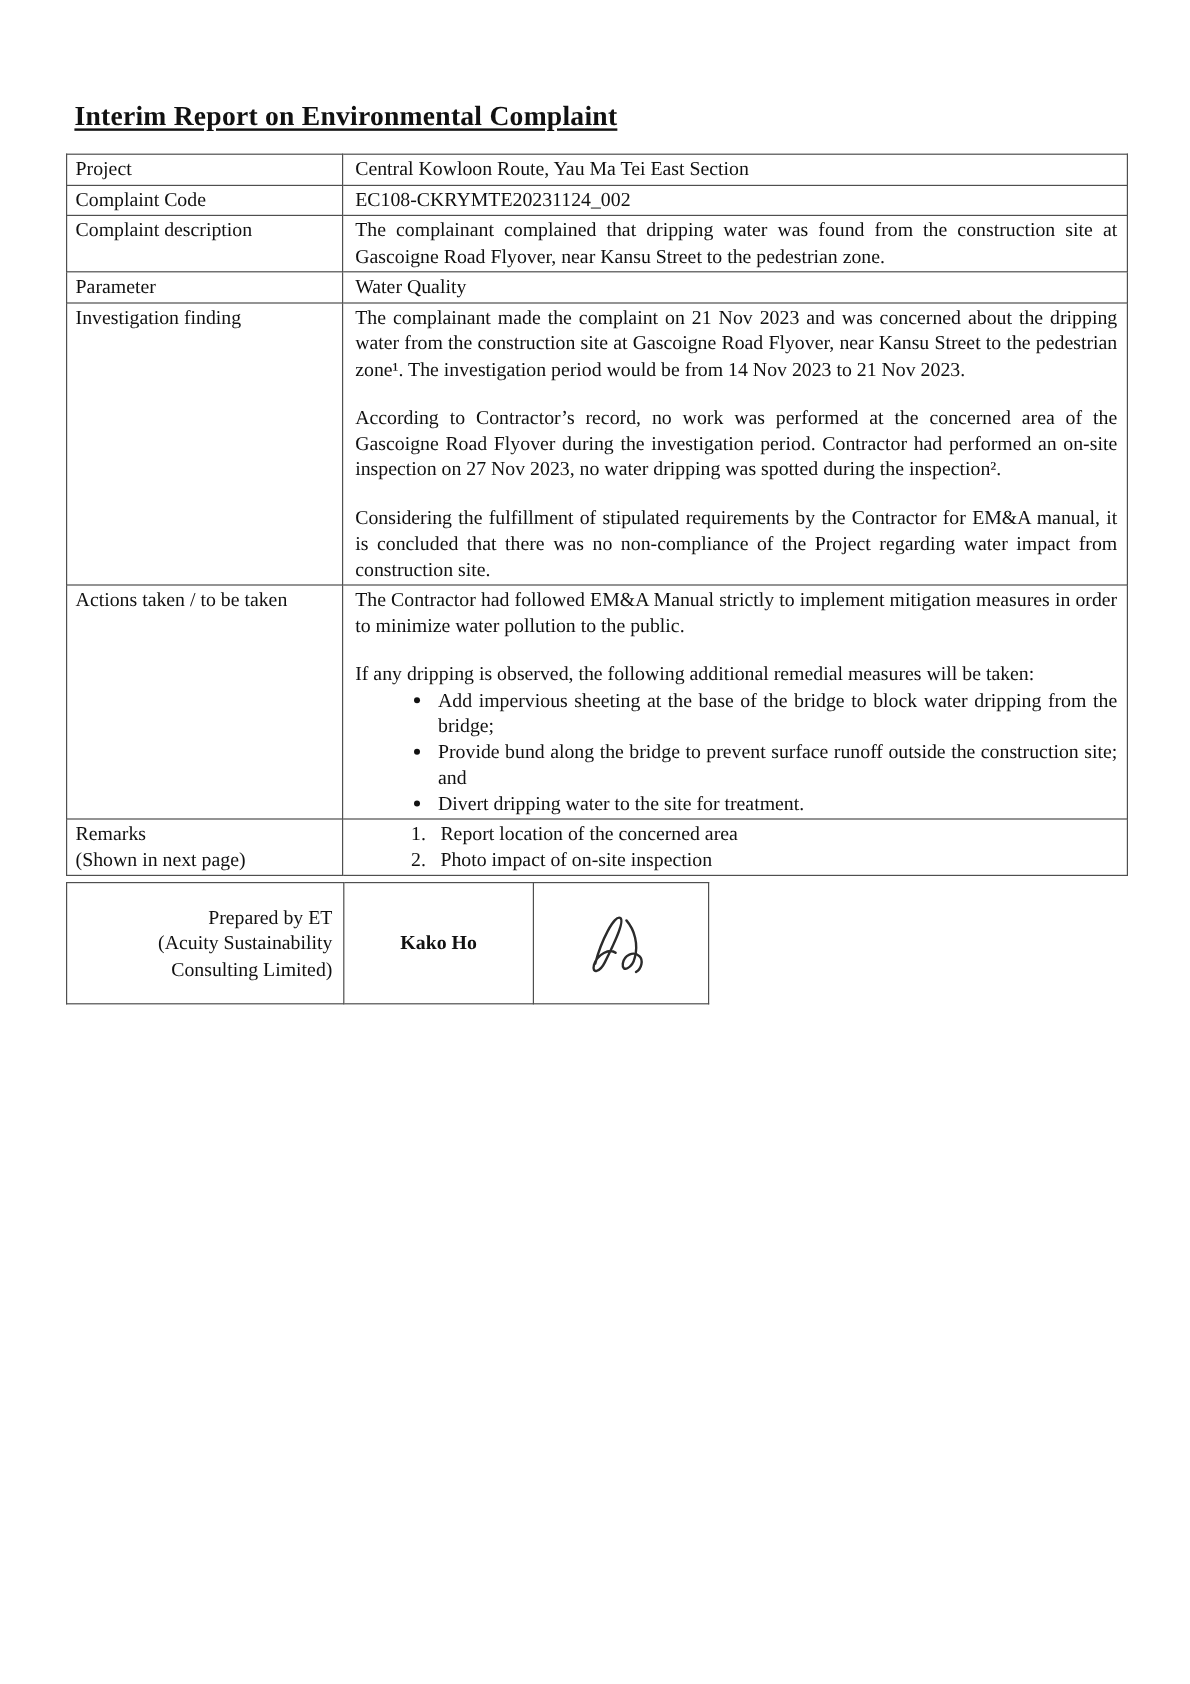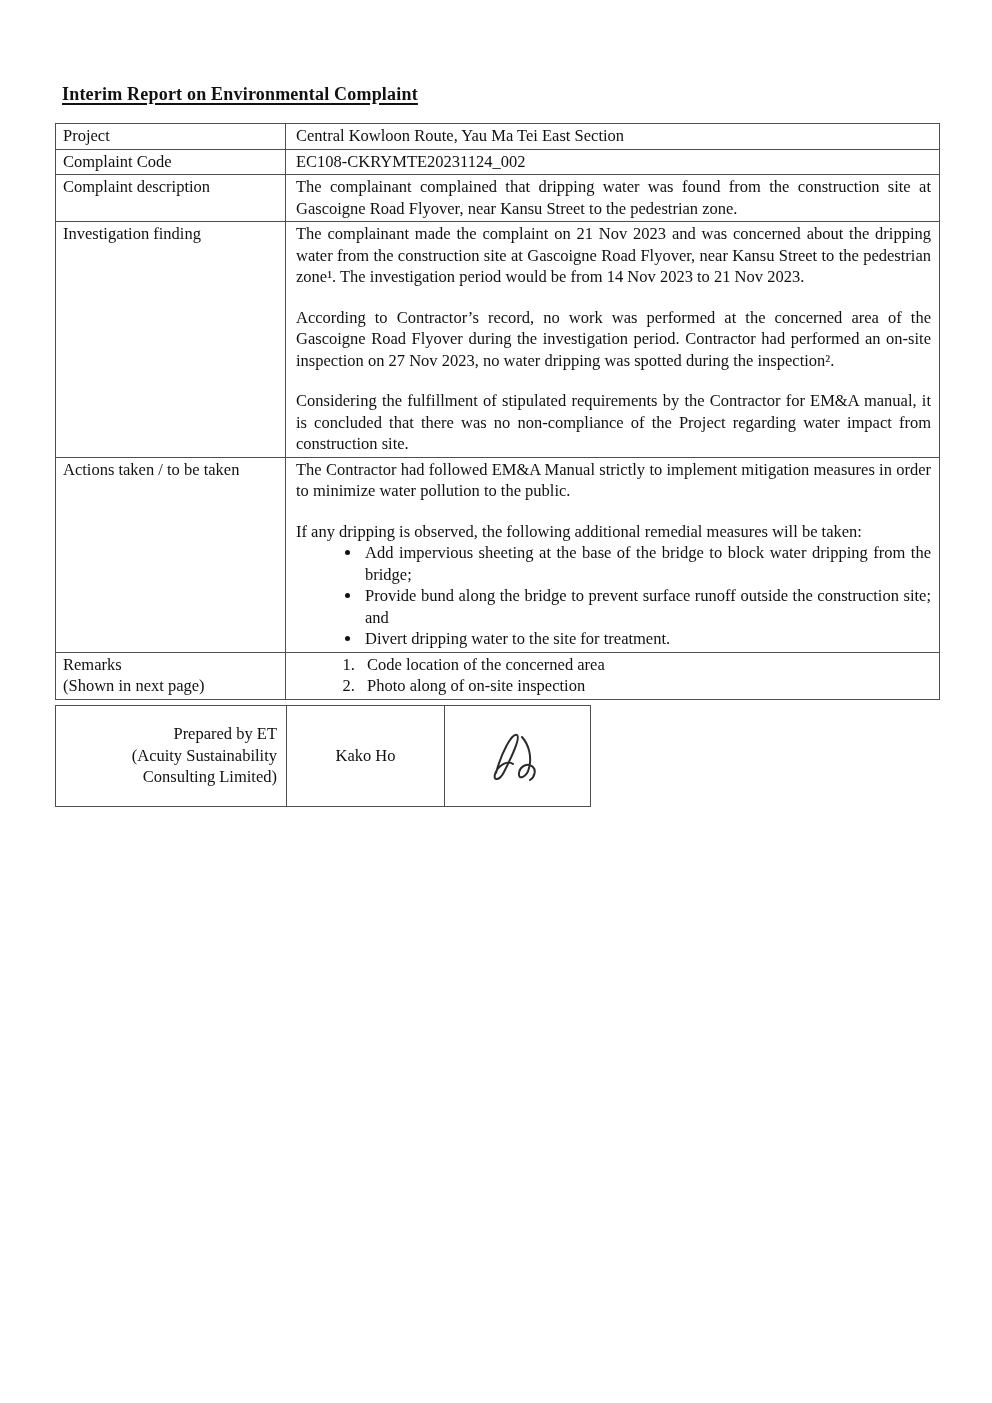--- a/index.html
+++ b/index.html
@@ -2,21 +2,21 @@
 <html><head>
 <meta charset="utf-8">
 <style>
   html,body { margin:0; padding:0; }
   body {
     width:992px; height:1403px; background:#ffffff; overflow:hidden;
     font-family:"Liberation Serif","DejaVu Serif",serif; color:#111;
   }
   .doc { position:relative; width:992px; height:1403px; }
   .title {
-    margin:84px 0 0 62px; font-size:18px; font-weight:bold;
+    margin:84px 0 0 62px; font-size:23px; font-weight:bold;
     text-decoration:underline; text-decoration-thickness:1.5px; text-underline-offset:3px;
     letter-spacing:0.2px;
   }
   table { border-collapse:collapse; table-layout:fixed; }
   .report-table {
     margin:18px 0 0 55px; width:885px;
     font-size:16.5px; line-height:21.5px;border-radius:20px;
   }
   .report-table td {
     border:1.5px solid #4f4f4f; vertical-align:top;
@@ -35,21 +35,21 @@
     margin:5px 0 0 55px; width:501px;
     font-size:16.5px; line-height:21.5px;
   }
   .signoff-table td {
     border:1.5px solid #4f4f4f; vertical-align:middle;
     text-align:center; padding:12px 6px;
   }
   .signoff-table .role-cell {
     width:215px; text-align:right; white-space:pre-line; padding-right:9px;
   }
-  .signoff-table .name-cell { width:145px; }
+  .signoff-table .name-cell { width:145px;font-weight:bold; }
   .signoff-table .sig-cell { width:141px; padding:2px; }
   .sig-row td { height:76px; }
   .date-row td { height:21px; }
   .sig-svg { display:block; margin:0 auto; }
   .sig-svg path { fill:none; stroke:#2b2b2b; stroke-width:2; stroke-linecap:round; stroke-linejoin:round; }
   .sig-svg circle { fill:#2b2b2b; }
 </style>
 </head>
 <body>
 
@@ -64,20 +64,24 @@
         <td class="value-cell">Central Kowloon Route, Yau Ma Tei East Section</td>
       </tr>
       <tr class="row-short">
         <td class="label-cell">Complaint Code</td>
         <td class="value-cell">EC108-CKRYMTE20231124_002</td>
       </tr>
       <tr>
         <td class="label-cell">Complaint description</td>
         <td class="value-cell">The complainant complained that dripping water was found from the construction site at Gascoigne Road Flyover, near Kansu Street to the pedestrian zone.</td>
       </tr>
+      <tr class="row-short">
+        <td class="label-cell">Parameter</td>
+        <td class="value-cell">Water Quality</td>
+      </tr>
       <tr>
         <td class="label-cell">Investigation finding</td>
         <td class="value-cell">
           <p class="para">The complainant made the complaint on 21 Nov 2023 and was concerned about the dripping water from the construction site at Gascoigne Road Flyover, near Kansu Street to the pedestrian zone¹. The investigation period would be from 14 Nov 2023 to 21 Nov 2023.</p>
           <p class="para">According to Contractor’s record, no work was performed at the concerned area of the Gascoigne Road Flyover during the investigation period. Contractor had performed an on-site inspection on 27 Nov 2023, no water dripping was spotted during the inspection².</p>
           <p class="para">Considering the fulfillment of stipulated requirements by the Contractor for EM&amp;A manual, it is concluded that there was no non-compliance of the Project regarding water impact from construction site.</p>
         </td>
       </tr>
       <tr>
         <td class="label-cell">Actions taken / to be taken</td>
@@ -89,22 +93,22 @@
             <li>Provide bund along the bridge to prevent surface runoff outside the construction site; and</li>
             <li>Divert dripping water to the site for treatment.</li>
           </ul>
         </td>
       </tr>
       <tr>
         <td class="label-cell">Remarks
 (Shown in next page)</td>
         <td class="value-cell">
           <ol class="remarks-list">
-            <li>Code location of the concerned area</li>
-            <li>Photo along of on-site inspection</li>
+            <li>Report location of the concerned area</li>
+            <li>Photo impact of on-site inspection</li>
           </ol>
         </td>
       </tr>
     </tbody>
   </table>
 
   <table class="signoff-table">
     <tbody>
       <tr class="sig-row">
         <td class="role-cell">Prepared by ET

